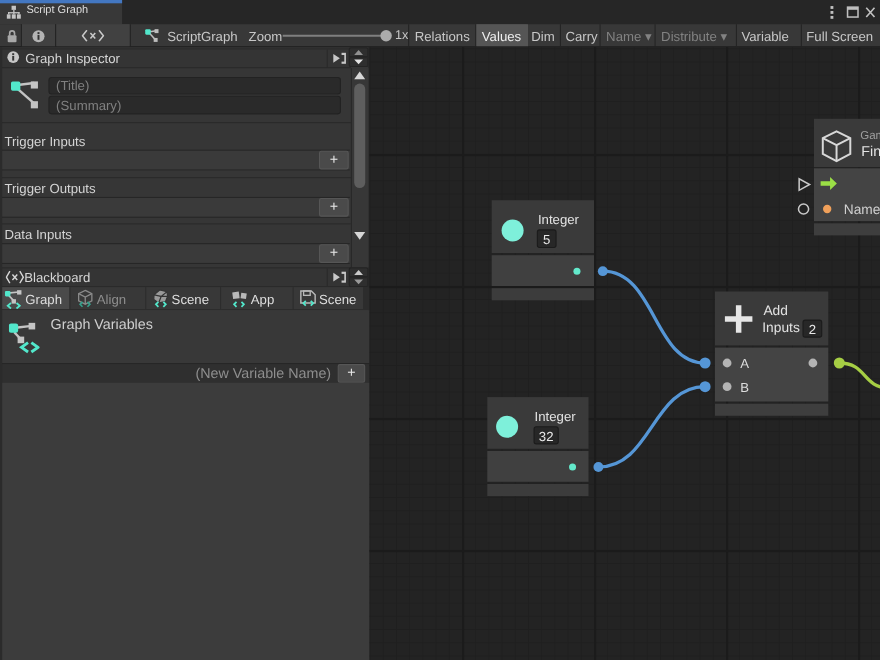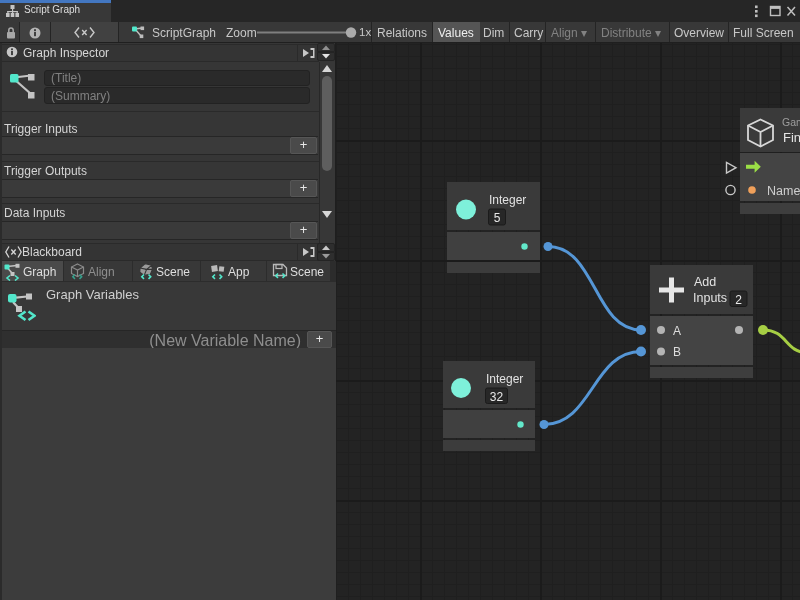--- a/index.html
+++ b/index.html
@@ -123,23 +123,23 @@
   <svg class="abs" style="left:255px;top:26px" width="104" height="13" viewBox="0 0 104 13">
     <line x1="2" y1="6.5" x2="99" y2="6.5" stroke="#7F7F7F" stroke-width="2"></line>
     <circle cx="96" cy="6.5" r="5.2" fill="#ABABAB"></circle>
   </svg>
   <div class="tbtxt" style="left:359px;font-size:11.5px">1x</div>
   <div class="tbtxt" style="left:377px">Relations</div>
   <div class="abs" style="left:433px;top:22px;width:47px;height:20px;background:#555555"></div>
   <div class="tbtxt" style="left:438px;color:#EFEFEF">Values</div>
   <div class="tbtxt" style="left:483px">Dim</div>
   <div class="tbtxt" style="left:514px">Carry</div>
-  <div class="tbtxt tbdim" style="left:551px">Align ▾</div>
+  <div class="tbtxt tbdim" style="left:551px">Name ▾</div>
   <div class="tbtxt tbdim" style="left:601px">Distribute ▾</div>
-  <div class="tbtxt" style="left:674px">Overview</div>
+  <div class="tbtxt" style="left:674px">Variable</div>
   <div class="tbtxt" style="left:733px">Full Screen</div>
 
   <div class="abs" style="left:0;top:43px;width:2px;height:557px;background:#2B2B2B;z-index:5"></div>
   <div class="abs" id="panel"></div>
 
   <div class="hdr" style="top:44px"></div>
   <svg class="abs" style="left:6px;top:46px" width="12" height="12" viewBox="0 0 12 12">
     <circle cx="6" cy="6" r="5.3" fill="#C6C6C6"></circle>
     <rect x="5.1" y="4.9" width="1.8" height="4.2" fill="#343434"></rect>
     <rect x="5.1" y="2.4" width="1.8" height="1.7" fill="#343434"></rect>
@@ -290,21 +290,21 @@
     <rect x="18" y="3.5" width="6" height="6" fill="#C4C4C4"></rect>
     <rect x="8" y="16" width="6" height="6" fill="#C4C4C4"></rect>
     <g stroke="#52E7CB" stroke-width="2.6" fill="none">
       <path d="M17.5 21.5 L11.5 25.75 L17.5 30"></path>
       <path d="M20.5 21.5 L26.5 25.75 L20.5 30"></path>
     </g>
   </svg>
   <div class="abs" style="left:46px;top:287px;font-size:13px;color:#CFCFCF">Graph Variables</div>
 
   <div class="abs" style="left:0;top:330px;width:336px;height:18px;background:#2F2F2F;border-top:1px solid #262626"></div>
-  <div class="abs" style="left:0;top:332px;width:301px;text-align:right;font-size:16px;color:#8E8E8E">(New Variable Name)</div>
+  <div class="abs" style="left:0;top:332px;width:301px;text-align:right;font-size:13px;color:#8E8E8E">(New Variable Name)</div>
   <div class="plus" style="left:307px;top:331px;width:25px;height:17px">+</div>
   <div class="abs" style="left:0;top:348px;width:336px;height:252px;background:#3C3C3C"></div>
 
   <div class="abs" id="canvas"></div>
   <div class="abs" id="grid" style="left:336px;top:43px"></div>
   <div class="majv" style="left:420px;top:43px"></div>
   <div class="majv" style="left:540px;top:43px"></div>
   <div class="majv" style="left:660px;top:43px"></div>
   <div class="majv" style="left:780px;top:43px"></div>
   <div class="majh" style="left:336px;top:140px"></div>

